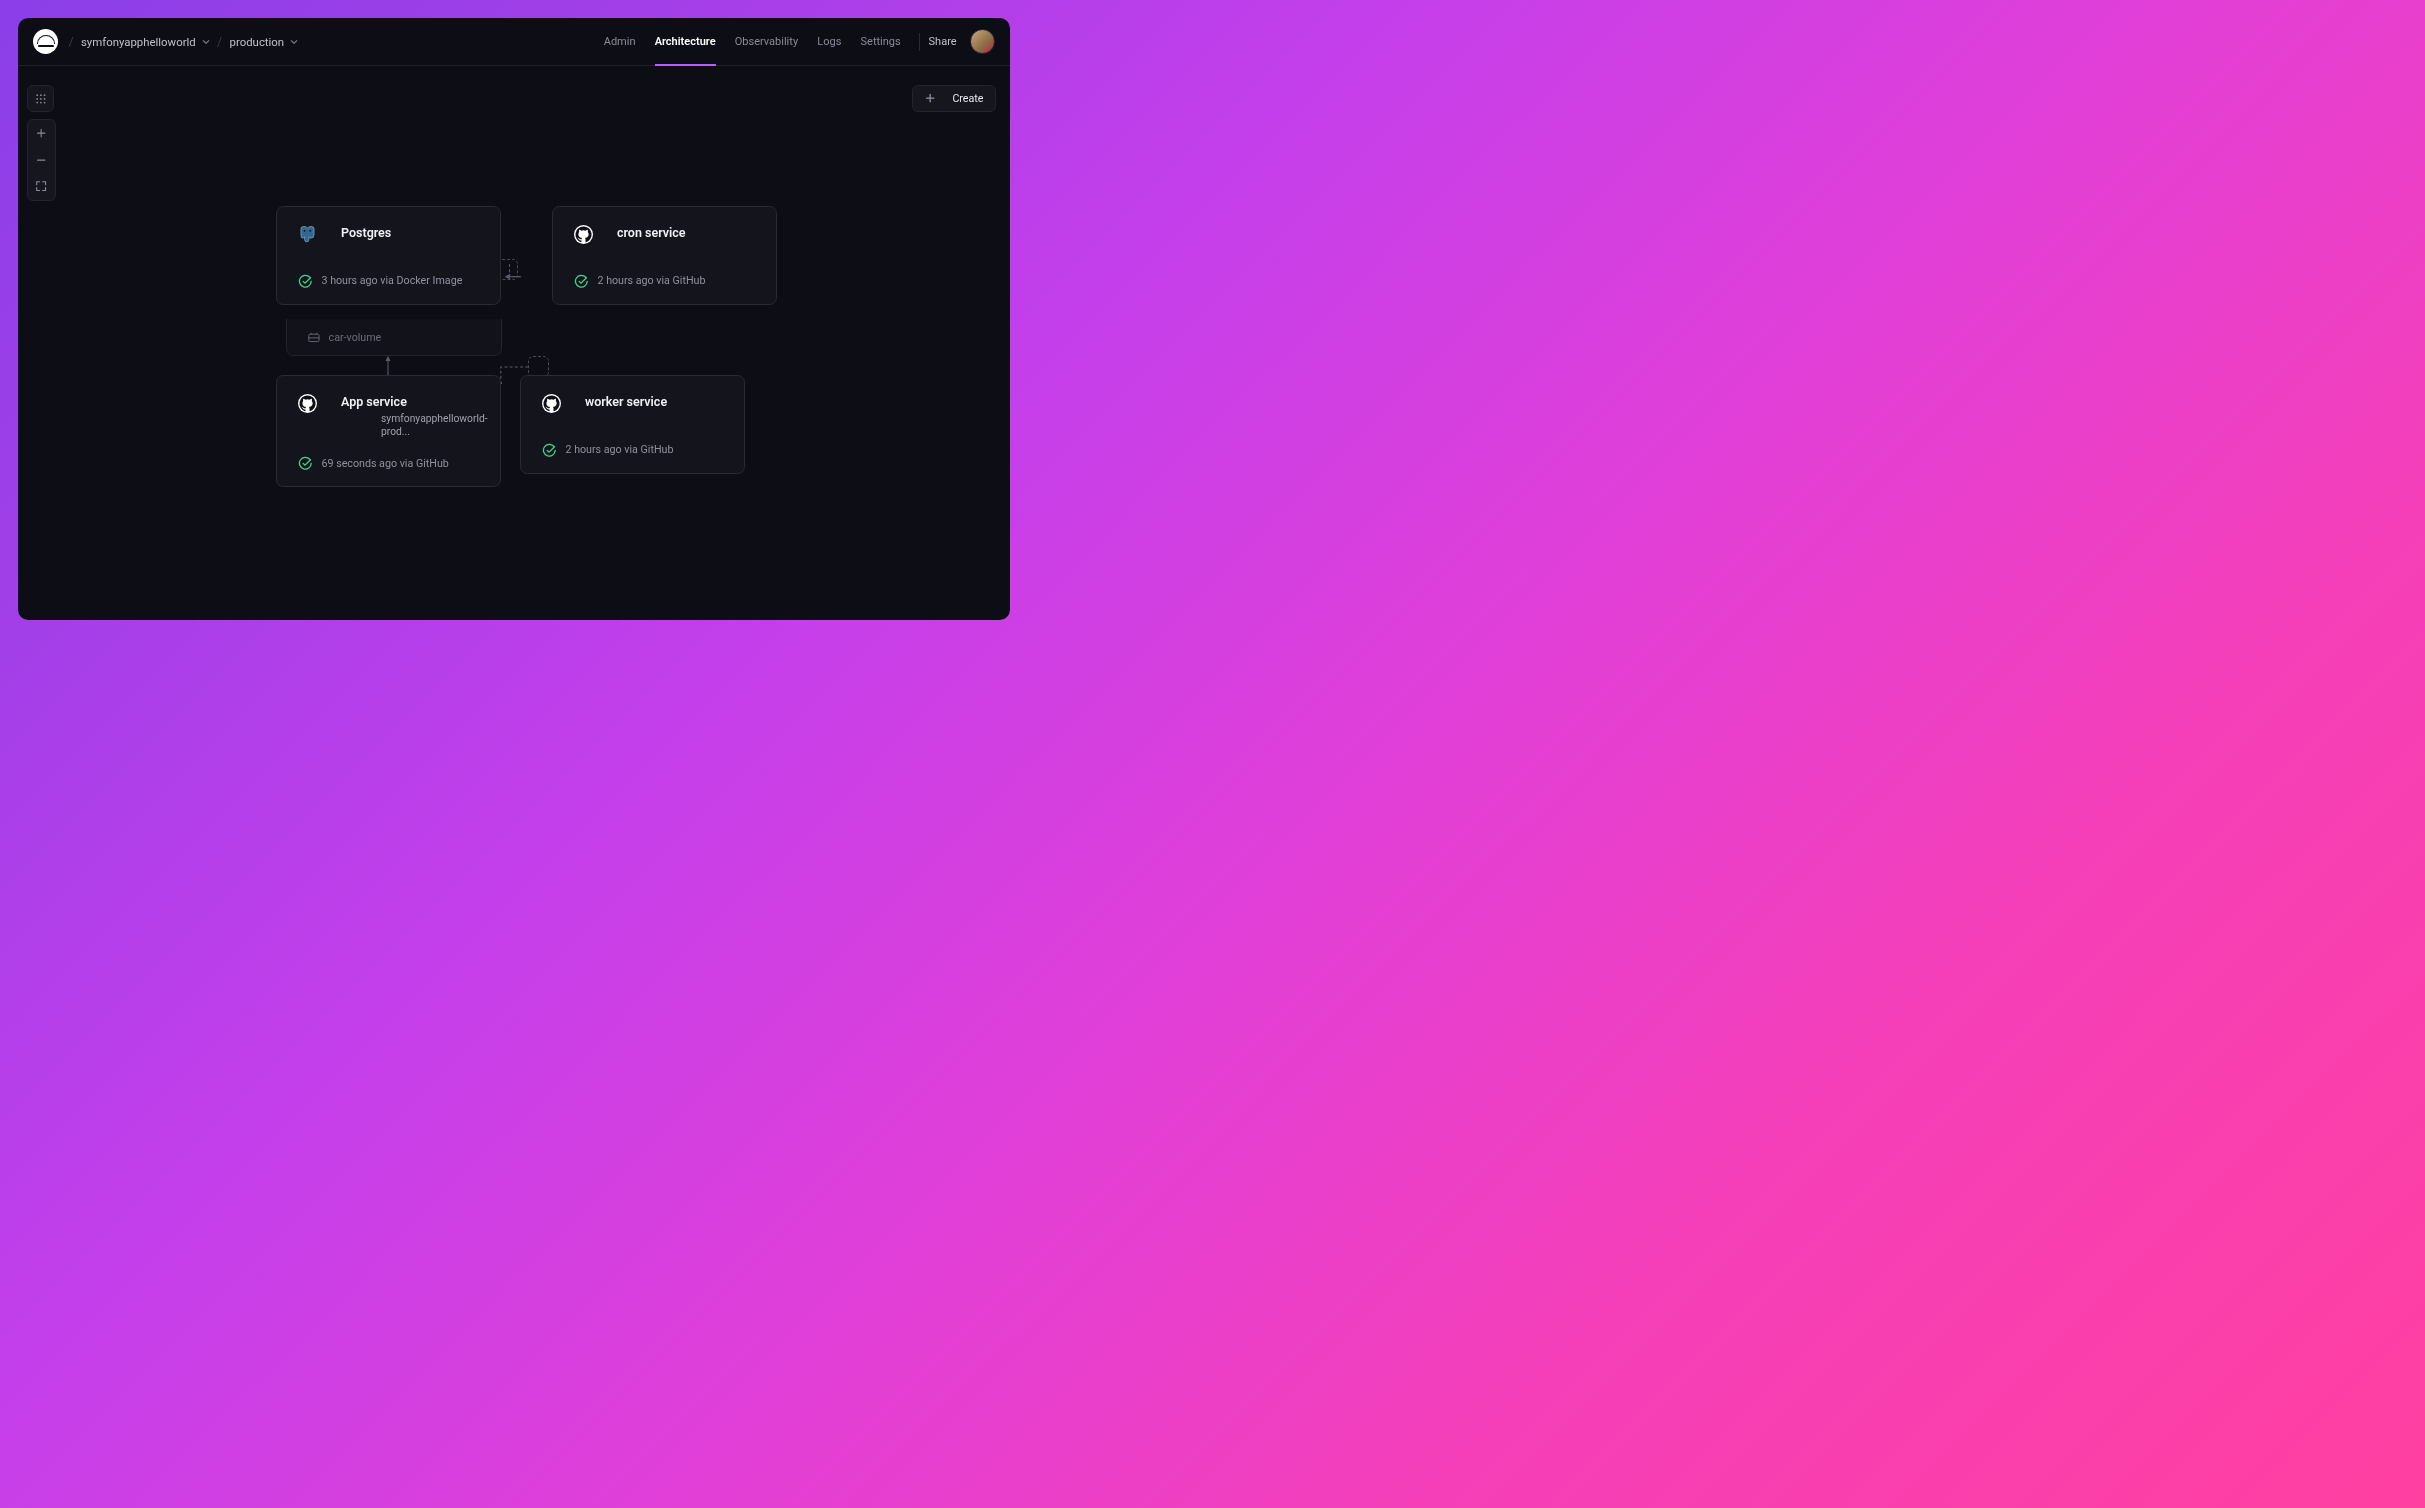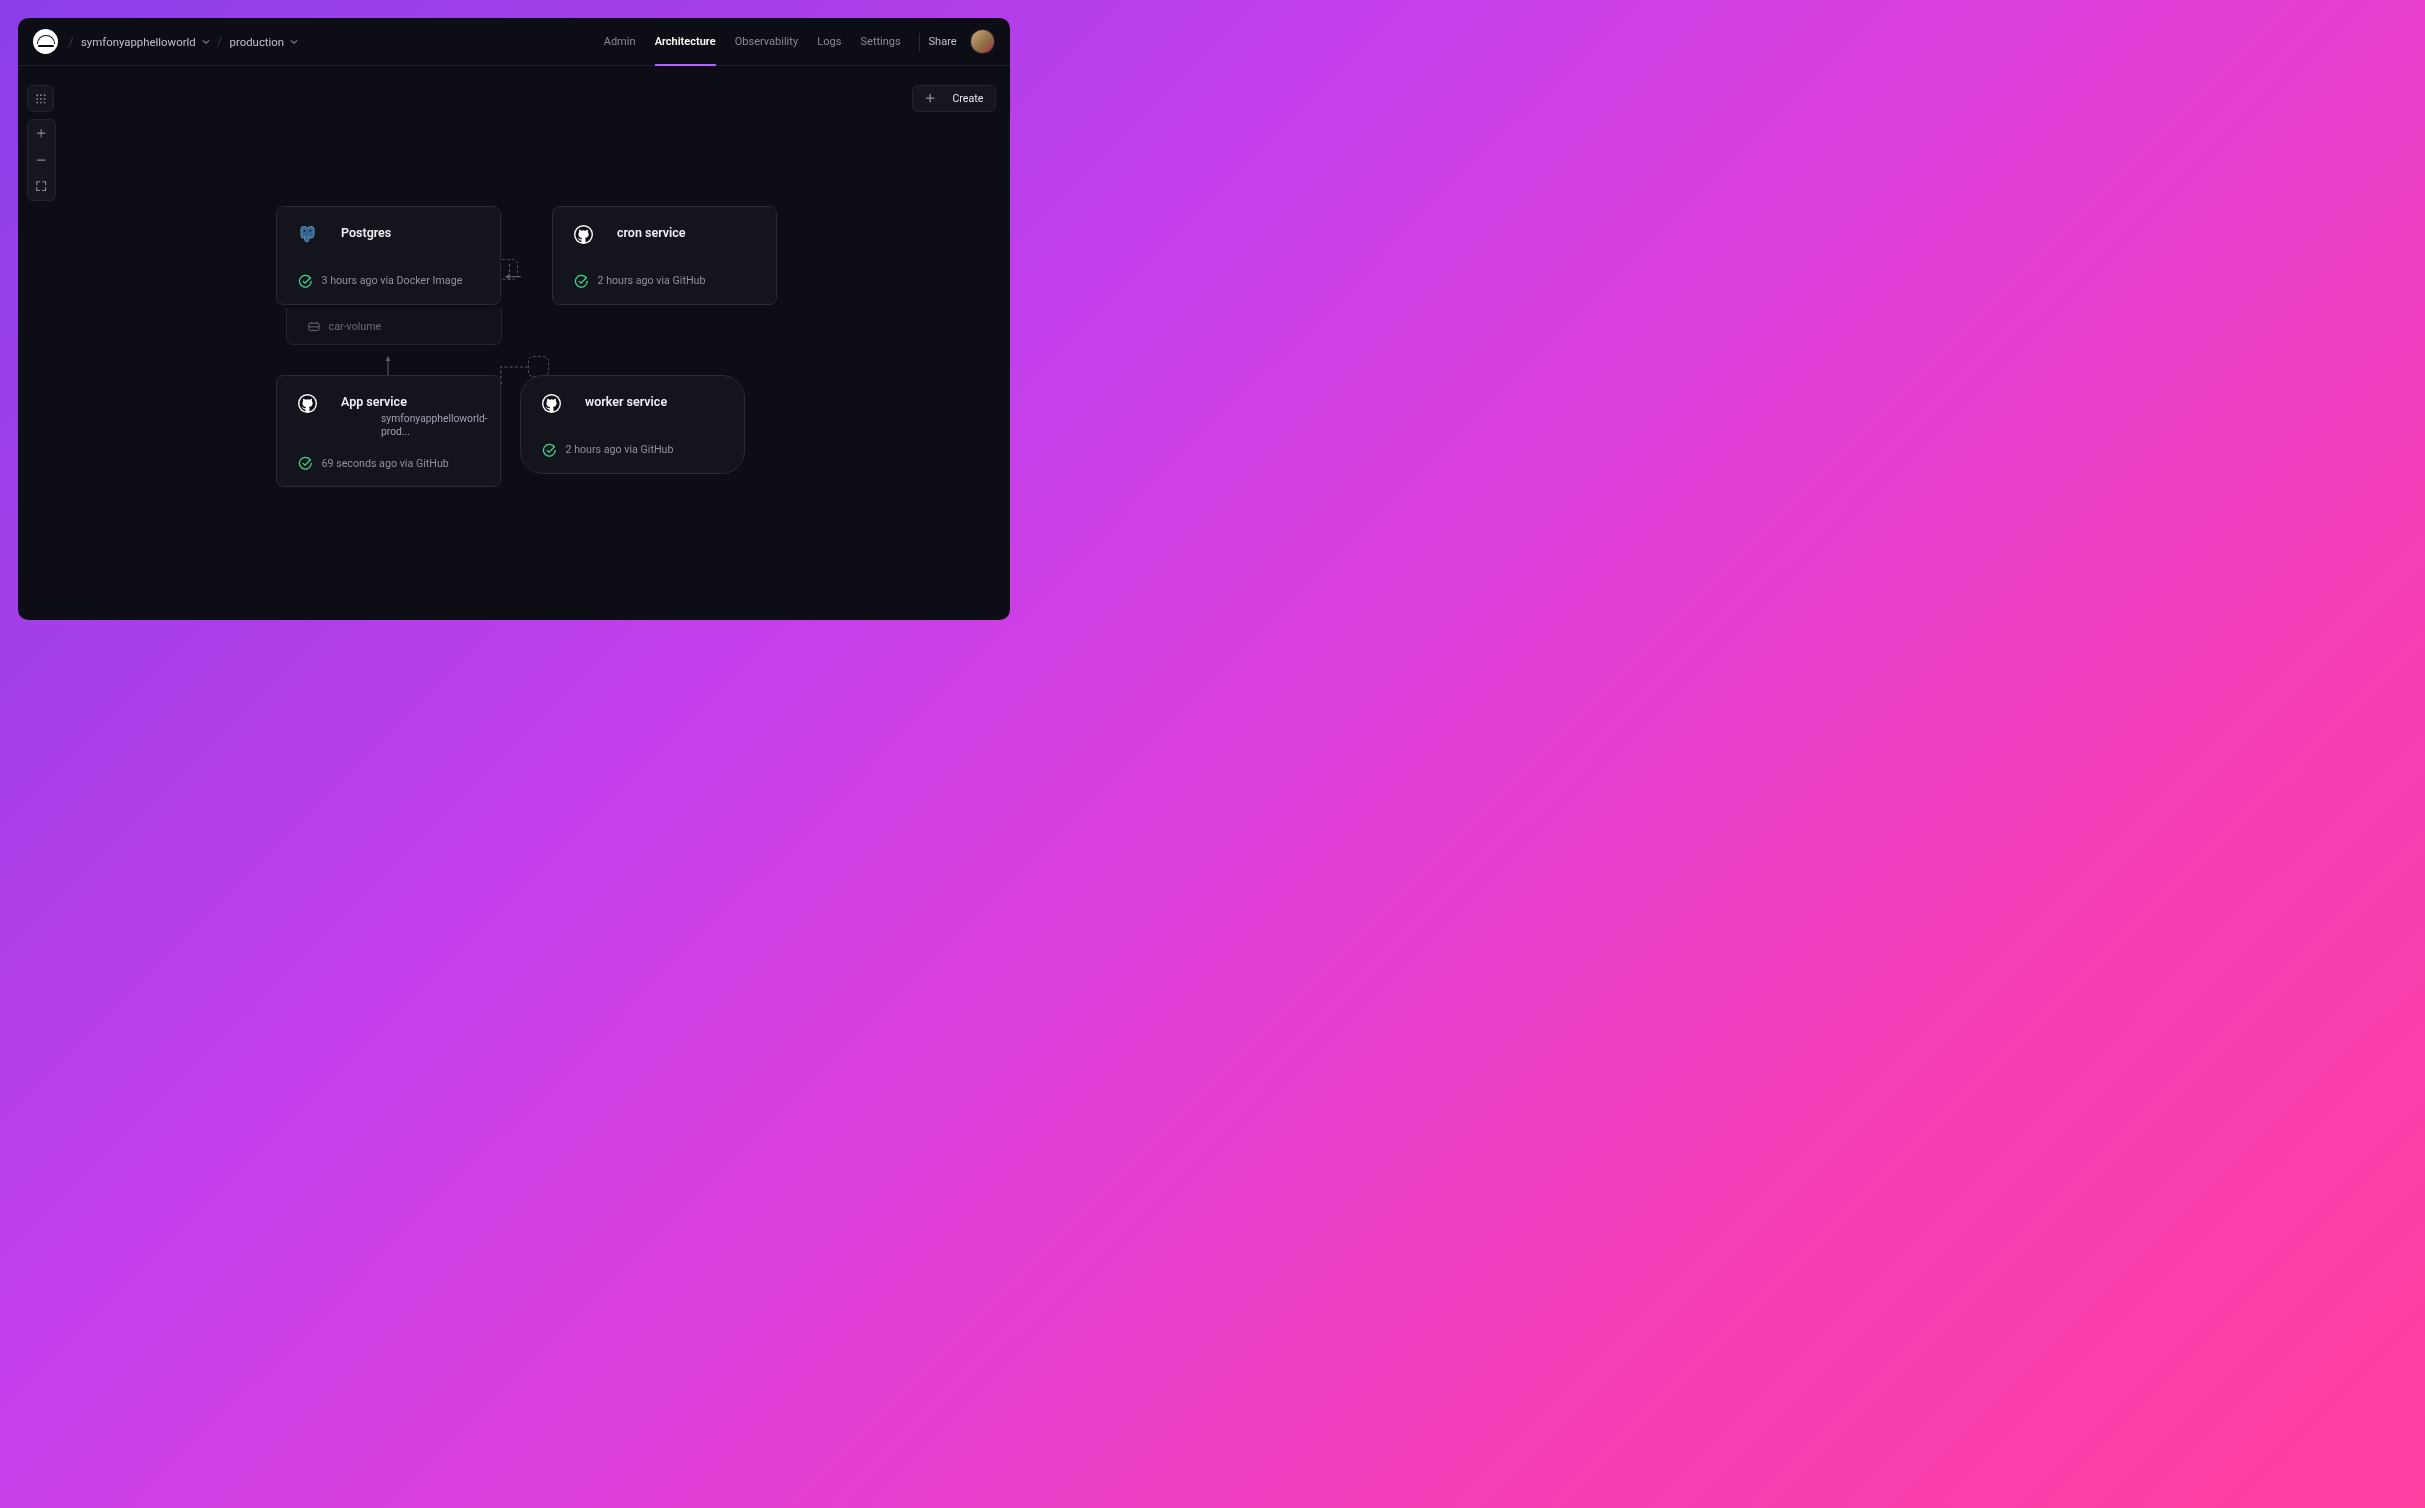--- a/index.html
+++ b/index.html
@@ -476,21 +476,21 @@
       </div>
       <div class="card-status">
         <svg class="status-icon" viewBox="0 0 20 20" fill="none" stroke="currentColor" stroke-width="1.8" stroke-linecap="round">
           <path d="M 18 10 A 8 8 0 1 1 16 4.5"></path>
           <polyline points="7,10 9.5,12.5 17,5"></polyline>
         </svg>
         <span class="status-text">3 hours ago via Docker Image</span>
       </div>
     </div>
 
-    <div class="volume-attachment" style="left:268px; top:242px;">
+    <div class="volume-attachment" style="left:268px; top:253px;">
       <svg width="11.8" height="10.3" viewBox="0 0 16 14" fill="none" stroke="#6a6a7a" stroke-width="1.3">
         <rect x="1" y="3" width="14" height="10" rx="2"></rect>
         <line x1="4" y1="1" x2="4" y2="3"></line>
           <line x1="12" y1="1" x2="12" y2="3"></line>
         <line x1="1" y1="8" x2="15" y2="8"></line>
       </svg>
       <span>car-volume</span>
     </div>
 
     <div class="card" style="left:502px; top:140px;margin-left:32px;">
@@ -529,21 +529,21 @@
       </div>
       <div class="card-status">
         <svg class="status-icon" viewBox="0 0 20 20" fill="none" stroke="currentColor" stroke-width="1.8" stroke-linecap="round">
           <path d="M 18 10 A 8 8 0 1 1 16 4.5"></path>
           <polyline points="7,10 9.5,12.5 17,5"></polyline>
         </svg>
         <span class="status-text">69 seconds ago via GitHub</span>
       </div>
     </div>
 
-    <div class="card" style="left:502px; top:309px;border-radius:23px;">
+    <div class="card" style="left:502px; top:309px;">
       <div class="card-header">
         <div class="card-icon">
           <svg viewBox="0 0 26 26">
             <circle cx="13" cy="13" r="13" fill="#fff"></circle>
             <path d="M13 2a11 11 0 00-3.48 21.44c.55.1.75-.24.75-.53v-1.86c-3.06.67-3.7-1.47-3.7-1.47-.5-1.27-1.22-1.6-1.22-1.6-1-.68.08-.67.08-.67 1.1.08 1.68 1.13 1.68 1.13.98 1.68 2.57 1.2 3.2.91.1-.71.38-1.2.7-1.47-2.44-.28-5.01-1.22-5.01-5.43 0-1.2.43-2.18 1.13-2.95-.11-.28-.49-1.4.11-2.91 0 0 .92-.3 3.02 1.13a10.5 10.5 0 015.5 0c2.1-1.42 3.02-1.13 3.02-1.13.6 1.52.22 2.63.11 2.91.7.77 1.13 1.75 1.13 2.95 0 4.22-2.57 5.15-5.02 5.42.4.34.75 1.01.75 2.04v3.02c0 .29.2.64.76.53A11 11 0 0013 2z" fill="#0d0d15"></path>
           </svg>
         </div>
         <div class="card-title-block">
           <span class="card-title">worker service</span>
         </div>

